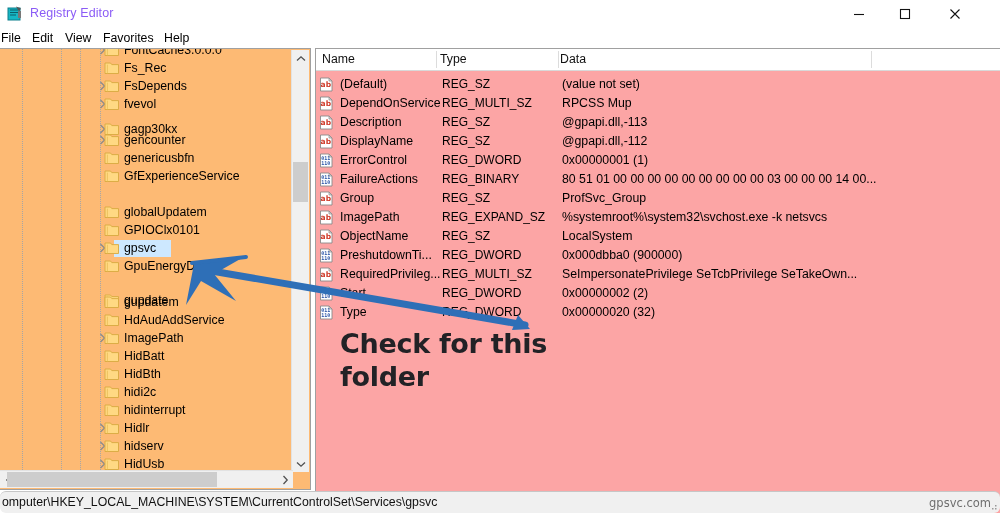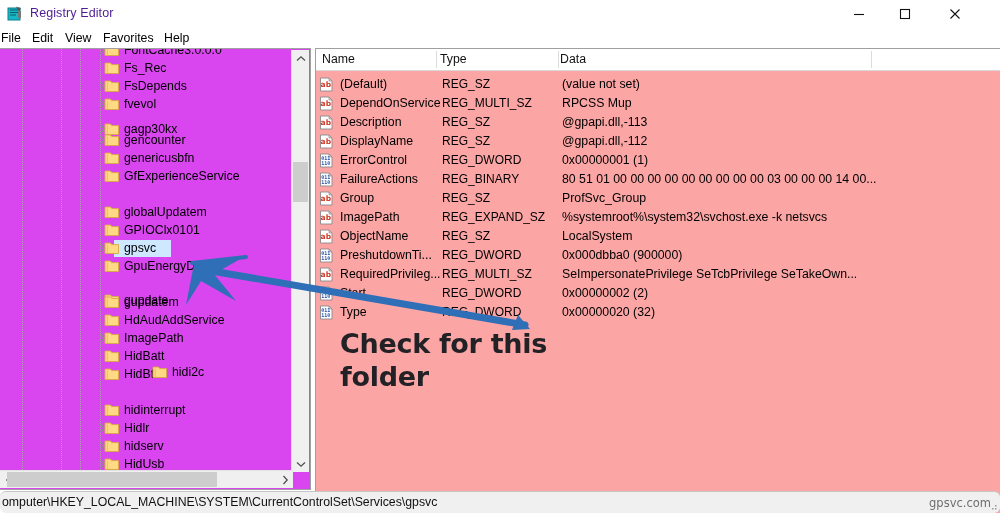--- a/index.html
+++ b/index.html
@@ -8,37 +8,37 @@
     background:#ffffff;
     font-family:"Liberation Sans", sans-serif;
     font-size:12px;color:#000;
     -webkit-font-smoothing:antialiased;
   }
   .app{position:relative;width:1000px;height:513px;background:#fff;box-sizing:border-box;}
 
   
   .titlebar{position:absolute;left:0;top:0;width:1000px;height:28px;background:#ffffff;}
   .title-ico{position:absolute;left:7px;top:5px;width:17px;height:17px;}
-  .title-text{position:absolute;left:30px;top:6px;font-size:12.5px;color:#4c1d95;letter-spacing:.1px;}
+  .title-text{position:absolute;left:30px;top:6px;font-size:12.5px;color:#8b5cf6;letter-spacing:.1px;}
   .wbtn{position:absolute;top:0;width:46px;height:28px;cursor:default;}
   .wbtn svg{position:absolute;left:50%;top:50%;transform:translate(-50%,-50%);}
   .wbtn-min{right:118px;}
   .wbtn-max{right:72px;}
   .wbtn-close{right:22px;}
 
   
   .menubar{position:absolute;left:0;top:28px;width:1000px;height:20px;background:#fff;}
   .menu-item{position:absolute;top:2px;font-size:12.3px;color:#000;padding:1px 5px;cursor:default;white-space:nowrap;}
 
   
   .panes{position:absolute;left:0;top:48px;width:1000px;height:442px;background:#fff;}
 
   
   .treepane{position:absolute;left:0;top:0;width:311px;height:442px;box-sizing:border-box;
-            border:1px solid #a0a0a0;border-left:none;background:#d946ef;overflow:hidden;padding-left:28px;}
+            border:1px solid #a0a0a0;border-left:none;background:#fdba74;overflow:hidden;padding-left:28px;}
   .treeclip{position:absolute;left:0;top:0;width:293px;height:423px;overflow:hidden;}
   .trow{position:absolute;left:0;width:293px;height:18px;line-height:18px;white-space:nowrap;cursor:default;}
   .trow .lbl{position:absolute;left:124px;top:0;font-size:12.3px;color:#000;}
   .trow.sel .selbox{position:absolute;left:114px;top:1px;height:17px;background:#cde8ff;}
   .trow.sel .lbl{z-index:2;}
   .chev{position:absolute;left:98px;top:4px;width:9px;height:10px;}
   .tdash{position:absolute;left:110px;top:8px;width:5px;height:1px;border-top:1px dotted #9a9a9a;}
   .folder{position:absolute;left:104px;top:2px;width:16px;height:14px;}
   .vline{position:absolute;top:0;width:0;height:423px;border-left:1px dotted #a6a6a6;}
 
@@ -288,21 +288,21 @@
             <span class="lbl">HidBatt</span>
           </div>
           <div class="trow" style="top: 316px;">
             <div class="tdash"></div>
             <svg class="folder" viewBox="0 0 16 14">
               <path d="M1 2 h5.5 l1.3 1.6 H14.5 V12.5 H1 Z" fill="#ffd983" stroke="#d8a93f" stroke-width="0.9"></path>
               <path d="M3.4 3.6 V12.4" stroke="#e8bd57" stroke-width="0.8" fill="none"></path>
             </svg>
             <span class="lbl">HidBth</span>
           </div>
-          <div class="trow" style="top: 314px; margin-left: 48px;">
+          <div class="trow" style="top: 334px;">
             <div class="tdash"></div>
             <svg class="folder" viewBox="0 0 16 14">
               <path d="M1 2 h5.5 l1.3 1.6 H14.5 V12.5 H1 Z" fill="#ffd983" stroke="#d8a93f" stroke-width="0.9"></path>
               <path d="M3.4 3.6 V12.4" stroke="#e8bd57" stroke-width="0.8" fill="none"></path>
             </svg>
             <span class="lbl">hidi2c</span>
           </div>
           <div class="trow" style="top: 352px;">
             <div class="tdash"></div>
             <svg class="folder" viewBox="0 0 16 14">

